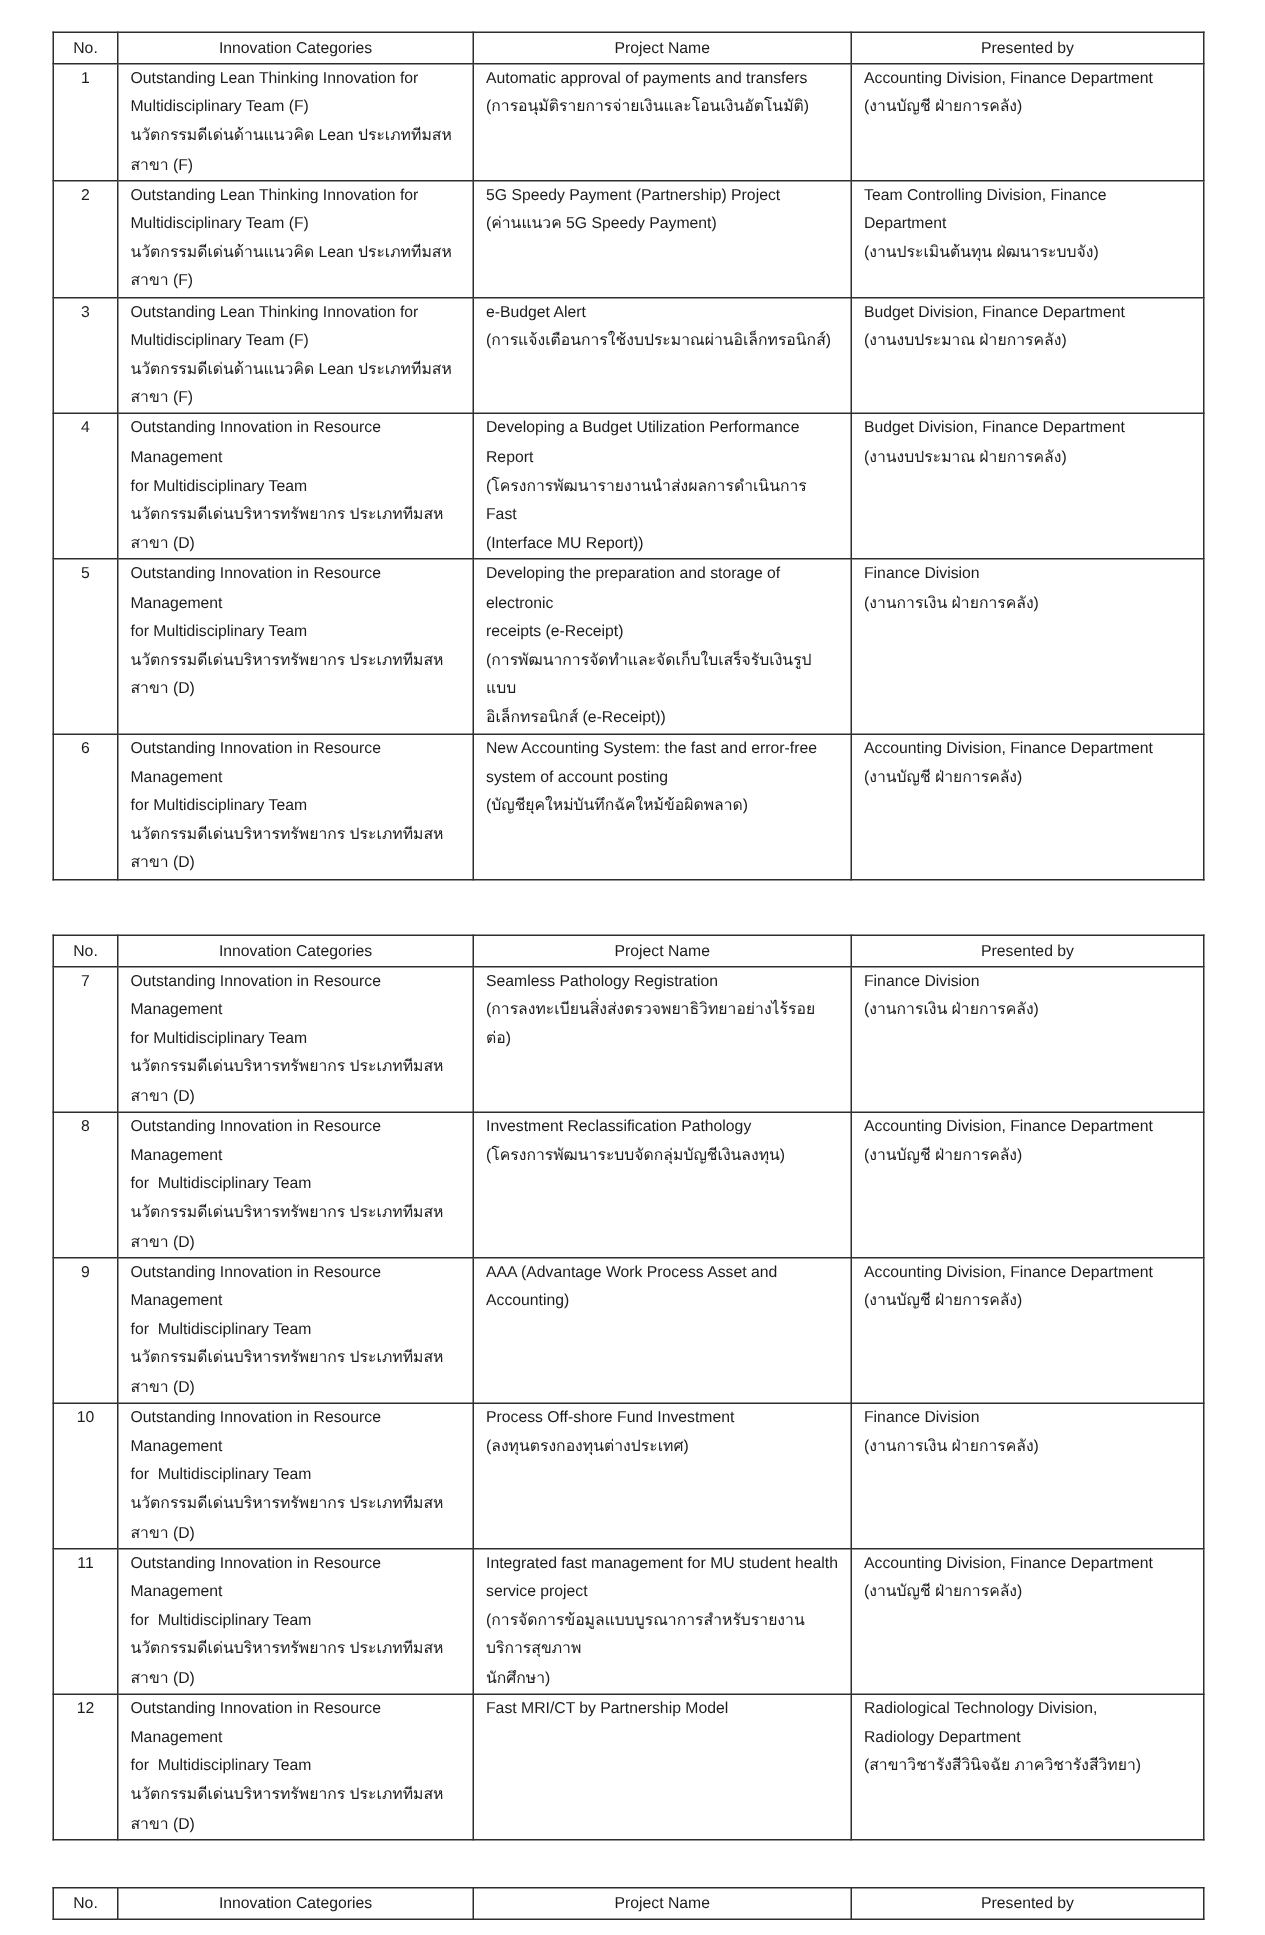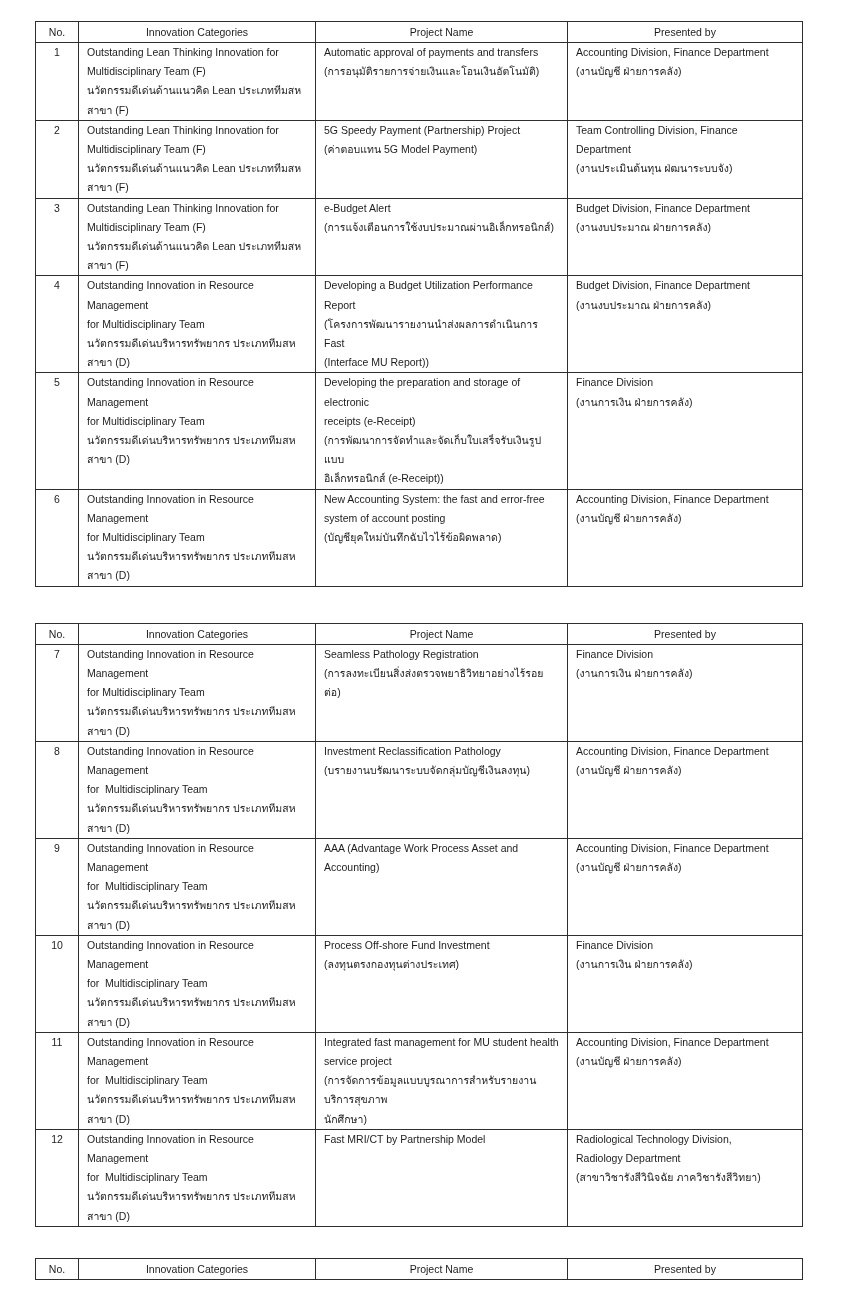--- a/index.html
+++ b/index.html
@@ -92,21 +92,21 @@
           <td class="cell-no">
             <div class="line">2</div>
           </td>
           <td class="cell-category">
             <div class="line">Outstanding Lean Thinking Innovation for</div>
             <div class="line">Multidisciplinary Team (F)</div>
             <div class="line">นวัตกรรมดีเด่นด้านแนวคิด Lean ประเภททีมสหสาขา (F)</div>
           </td>
           <td class="cell-project">
             <div class="line">5G Speedy Payment (Partnership) Project</div>
-            <div class="line">(ค่าตอบแทน 5G Model Payment)</div>
+            <div class="line">(ค่านแนวค 5G Speedy Payment)</div>
           </td>
           <td class="cell-presented">
             <div class="line">Team Controlling Division, Finance Department</div>
             <div class="line">(งานประเมินต้นทุน ฝ่ฒนาระบบจัง)</div>
           </td>
         </tr>
         <tr>
           <td class="cell-no">
             <div class="line">3</div>
           </td>
@@ -168,21 +168,21 @@
             <div class="line">6</div>
           </td>
           <td class="cell-category">
             <div class="line">Outstanding Innovation in Resource Management</div>
             <div class="line">for Multidisciplinary Team</div>
             <div class="line">นวัตกรรมดีเด่นบริหารทรัพยากร ประเภททีมสหสาขา (D)</div>
           </td>
           <td class="cell-project">
             <div class="line">New Accounting System: the fast and error-free</div>
             <div class="line">system of account posting</div>
-            <div class="line">(บัญชียุคใหม่บันทึกฉับไวไร้ข้อผิดพลาด)</div>
+            <div class="line">(บัญชียุคใหม่บันทึกฉัคใหม้ข้อผิดพลาด)</div>
           </td>
           <td class="cell-presented">
             <div class="line">Accounting Division, Finance Department</div>
             <div class="line">(งานบัญชี ฝ่ายการคลัง)</div>
           </td>
         </tr>
       </tbody>
   </table>
 
   <table class="doc-table t2">
@@ -223,21 +223,21 @@
           <td class="cell-no">
             <div class="line">8</div>
           </td>
           <td class="cell-category">
             <div class="line">Outstanding Innovation in Resource Management</div>
             <div class="line">for  Multidisciplinary Team</div>
             <div class="line">นวัตกรรมดีเด่นบริหารทรัพยากร ประเภททีมสหสาขา (D)</div>
           </td>
           <td class="cell-project">
             <div class="line">Investment Reclassification Pathology</div>
-            <div class="line">(บรายงานบรัฒนาระบบจัดกลุ่มบัญชีเงินลงทุน)</div>
+            <div class="line">(โครงการพัฒนาระบบจัดกลุ่มบัญชีเงินลงทุน)</div>
           </td>
           <td class="cell-presented">
             <div class="line">Accounting Division, Finance Department</div>
             <div class="line">(งานบัญชี ฝ่ายการคลัง)</div>
           </td>
         </tr>
         <tr>
           <td class="cell-no">
             <div class="line">9</div>
           </td>

